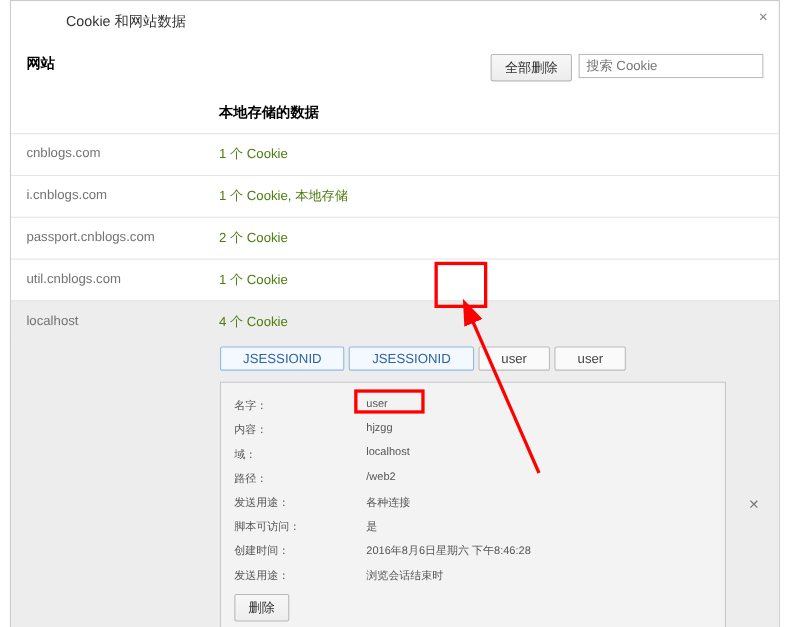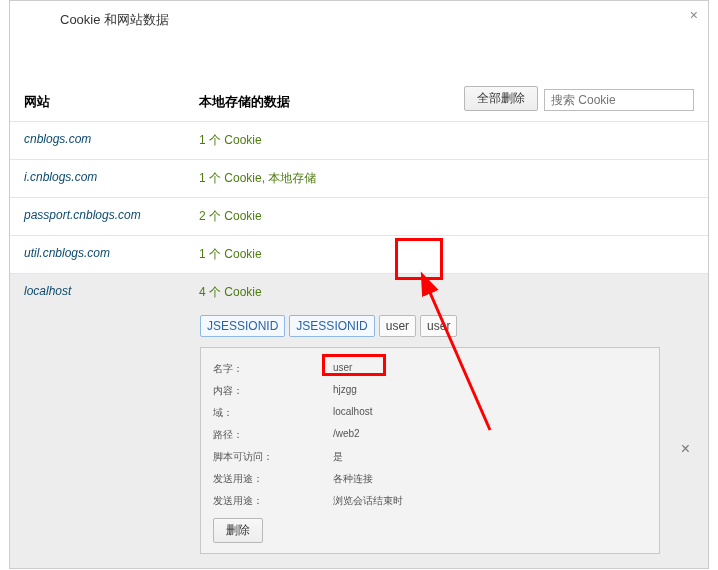--- a/index.html
+++ b/index.html
@@ -30,72 +30,72 @@
   }
   .close-x {
     position: absolute;
     top: 6px; right: 10px;
     font-size: 14px;
     color: #888;
     cursor: pointer;
   }
   .columns-row {
     display: flex;
-    align-items: flex-end;
+    align-items: flex-start;
     padding: 14px 14px 10px 14px;
   }
   .col-site { width: 175px; font-weight: bold; font-size: 13px; }
   .col-data { flex: 1; font-weight: bold; font-size: 13px; margin-top: 44px; }
   .btn {
     background: linear-gradient(#f7f7f7,#ededed);
     border: 1px solid #b8b8b8;
     border-radius: 2px;
     padding: 3px 12px;
     font-size: 12px;
     color: #333;
     cursor: pointer;
     font-family: inherit;
   }
   .search-input {
     border: 1px solid #bdbdbd;
     padding: 3px 6px;
     font-size: 12px;
-    width: 150px;
+    width: 168px;
     margin-left: 6px;
     font-family: inherit;
     color: #888;
   }
   .row {
     display: flex;
     padding: 10px 14px;
     border-top: 1px solid #e5e5e5;
     font-size: 12px;
     color: #444;
   }
-  .row .site { width: 175px; color: #0c4a6e; font-style: italic; }
+  .row .site { width: 175px; color: #737373; }
   .row .data { flex: 1; color: #4d7c0f; }
   .row.selected {
     background: #ededed;
   }
   .expanded {
     background: #ededed;
     padding: 0 14px 14px 190px;
     border-top: none;
     position: relative;
   }
   .cookie-tags {
     display: flex;
     gap: 4px;
     padding: 4px 0 10px 0;
   }
   .tag {
     border: 1px solid #8fb9e3;
     background: #f4f9ff;
     color: #2a63a4;
-    padding: 3px 6px;
+    padding: 3px 20px;
     border-radius: 2px;
     font-size: 12px;
     cursor: pointer;
   }
   .tag.plain {
     border: 1px solid #bbb;
     background: #fafafa;
     color: #444;
   }
   .detail-box {
@@ -191,26 +191,30 @@
         </div>
       <div class="detail-row">
           <div class="k">域：</div>
           <div class="v">localhost</div>
         </div>
       <div class="detail-row">
           <div class="k">路径：</div>
           <div class="v">/web2</div>
         </div>
       <div class="detail-row">
+          <div class="k">发送用途：</div>
+          <div class="v">各种连接</div>
+        </div>
+      <div class="detail-row">
           <div class="k">脚本可访问：</div>
           <div class="v">是</div>
         </div>
       <div class="detail-row">
-          <div class="k">发送用途：</div>
-          <div class="v">各种连接</div>
+          <div class="k">创建时间：</div>
+          <div class="v">2016年8月6日星期六 下午8:46:28</div>
         </div>
       <div class="detail-row">
           <div class="k">发送用途：</div>
           <div class="v">浏览会话结束时</div>
         </div>
       <button class="btn del-btn">删除</button>
     </div>
 
     <div class="row-close">×</div>
   </div>

